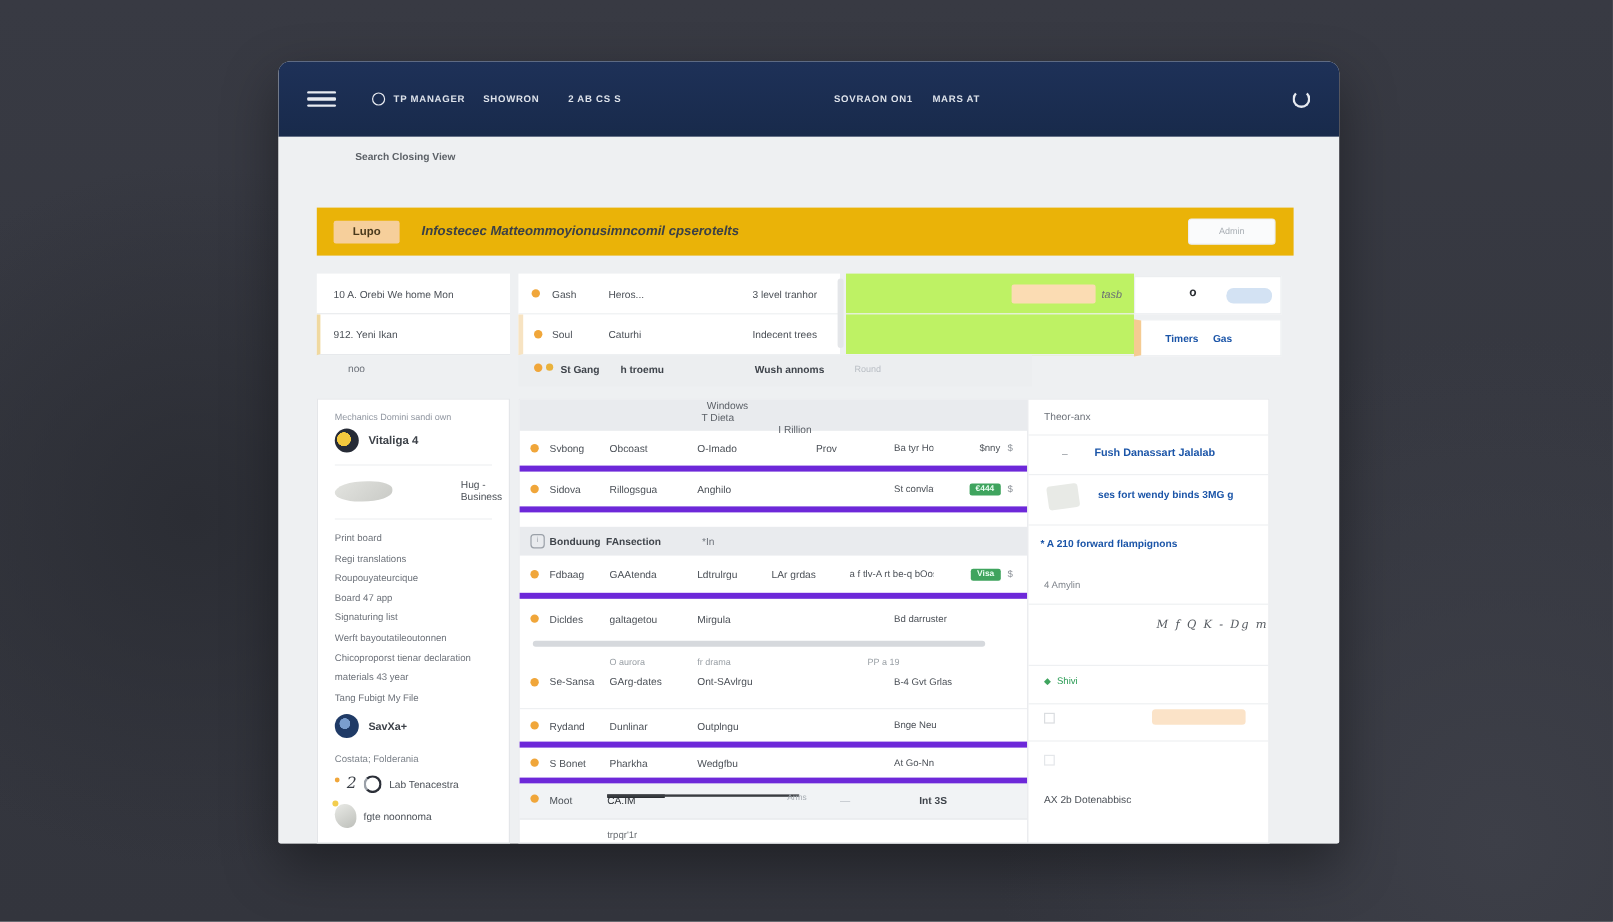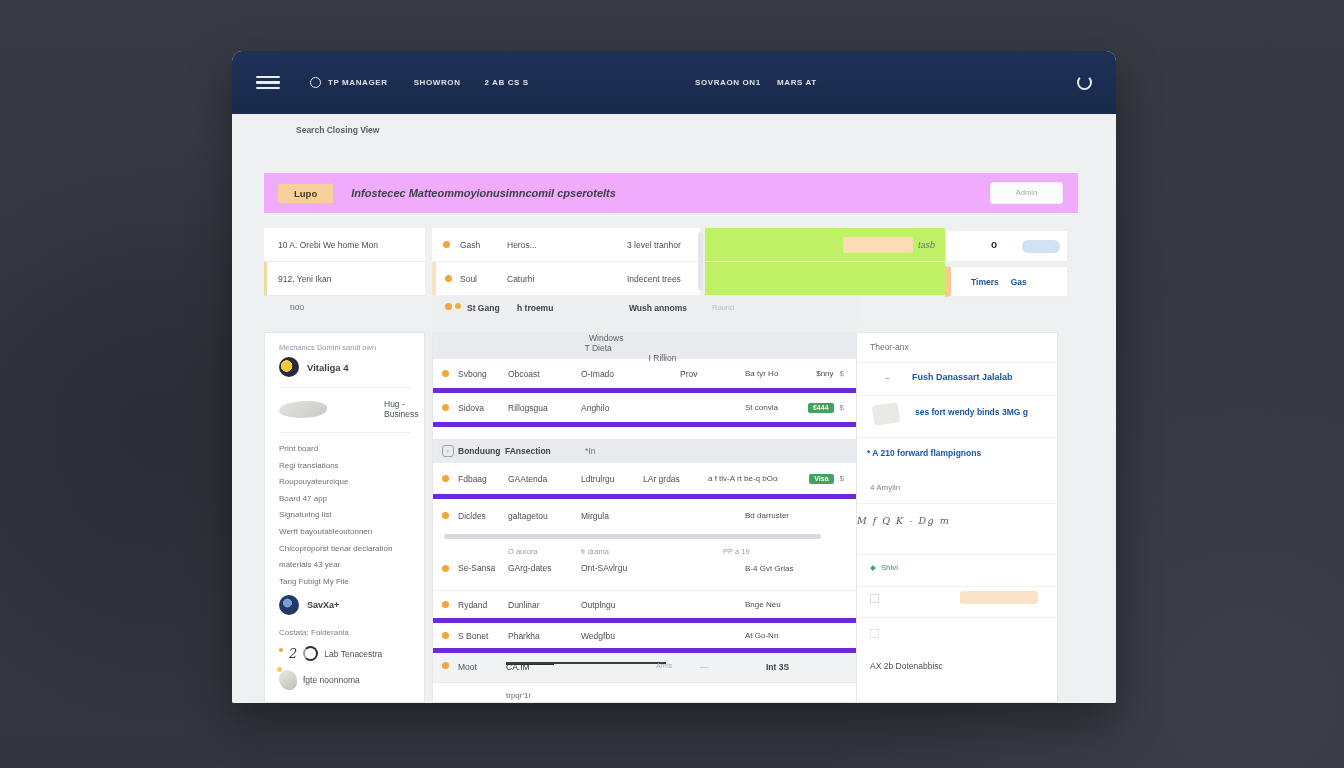--- a/index.html
+++ b/index.html
@@ -22,36 +22,36 @@
     background:#eef0f2;
   }
   
   .navbar {
     position:relative; height:63px; background:linear-gradient(#1e3158,#182a4b);
     display:flex; align-items:center; padding:0 24px;
     color:#dde2ea; font-size:8px; font-weight:bold; letter-spacing:.6px;
   }
   .hamburger { width:24px; margin-right:30px; cursor:pointer; }
   .hamburger i { display:block; height:2.5px; background:#e8ebf1; margin:3px 0; border-radius:1px; }
-  .brand { display:flex; align-items:center; gap:7px; margin-right:26px; }
+  .brand { display:flex; align-items:center; gap:7px; margin-right:15px; }
   .brand-ring { width:11px; height:11px; border:1.5px solid #e8ebf1; border-radius:50%; }
   .nav-item { margin-right:24px; white-space:nowrap; }
   .nav-right1 { position:absolute; left:463px; }
   .nav-right2 { position:absolute; left:545px; }
   .user-arc {
     position:absolute; right:24px; top:24px; width:15px; height:15px;
     border:2.2px solid #e8ebf1; border-top-color:transparent; border-radius:50%;
     transform:rotate(0deg);
   }
   
   .content { position:relative; width:884px; height:589px; background:#eef0f2; }
   .search-note { position:absolute; left:64px; top:11px; font-size:8.5px; font-weight:bold; color:#5c6167; }
   .header-band {
     position:absolute; left:32px; top:59px; width:814px; height:40px;
-    background:#f0abfc; display:flex; align-items:center; padding-left:14px;
+    background:#eab308; display:flex; align-items:center; padding-left:14px;
   }
   .badge { background:#f6cf9b; color:#4a3a1c; font-size:9.5px; font-weight:bold; padding:4px 16px; border-radius:2px; }
   .band-title { margin-left:18px; font-size:11px; font-weight:bold; color:#3b4046; font-style:italic; }
   .band-button {
     position:absolute; left:726px; top:9px; width:73px; height:22px;
     background:#fafbfc; border:1px solid #eceef0; border-radius:3px;
     font-size:7.5px; color:#a9aeb4; text-align:center; line-height:20px; cursor:pointer;
   }
   
   .lcard { position:absolute; left:32px; width:161px; height:34px; background:#fff;
@@ -157,21 +157,21 @@
   .right-panel { flex:1; border-left:1px solid #e6e8eb; position:relative; font-size:8.5px; }
   .rp-div { position:absolute; left:0; right:0; height:1px; background:#eef0f2; }
   .rp-header { position:absolute; left:13px; top:9px; color:#6d727a; }
   .rp-dash { position:absolute; left:28px; top:40px; color:#8a8f96; }
   .rp-link { position:absolute; font-weight:bold; color:#1b55a8; text-decoration:none; cursor:pointer; line-height:11px; }
   .rp-link1 { left:55px; top:39px; width:138px; font-size:9px; }
   .rp-img { position:absolute; left:16px; top:71px; width:26px; height:20px; background:#e8eae6; transform:rotate(-8deg); border-radius:3px; }
   .rp-link2 { left:58px; top:74px; width:138px; font-size:8.5px; }
   .rp-link3 { left:10px; top:115px; font-size:8.5px; }
   .rp-small { position:absolute; left:13px; top:150px; font-size:8px; color:#81868d; }
-  .rp-script { position:absolute; left:0; right:0; top:182px; text-align:left;
+  .rp-script { position:absolute; left:0; right:0; top:182px; text-align:right;
                font-family:"DejaVu Serif", serif; font-style:italic; font-size:9.5px; color:#565b61; letter-spacing:1.5px; }
   .rp-green { position:absolute; left:13px; top:230px; color:#2f9e58; font-size:8px; display:flex; align-items:center; gap:5px; }
   .leaf-icon { font-size:7.5px; color:#3fa45e; }
   .rp-check { position:absolute; left:13px; width:9px; height:9px; border:1px solid #dadde0; background:#fff; cursor:pointer; }
   .chk1 { top:261px; } .chk2 { top:296px; border-color:#e4e7ea; }
   .rp-pill { position:absolute; left:103px; top:258px; width:78px; height:13px; background:#fbe3c8; border-radius:3px; }
   .rp-bottom { position:absolute; left:13px; top:328px; font-size:8.5px; color:#4b5057; white-space:nowrap; }
 </style>
 </head>
 <body>

